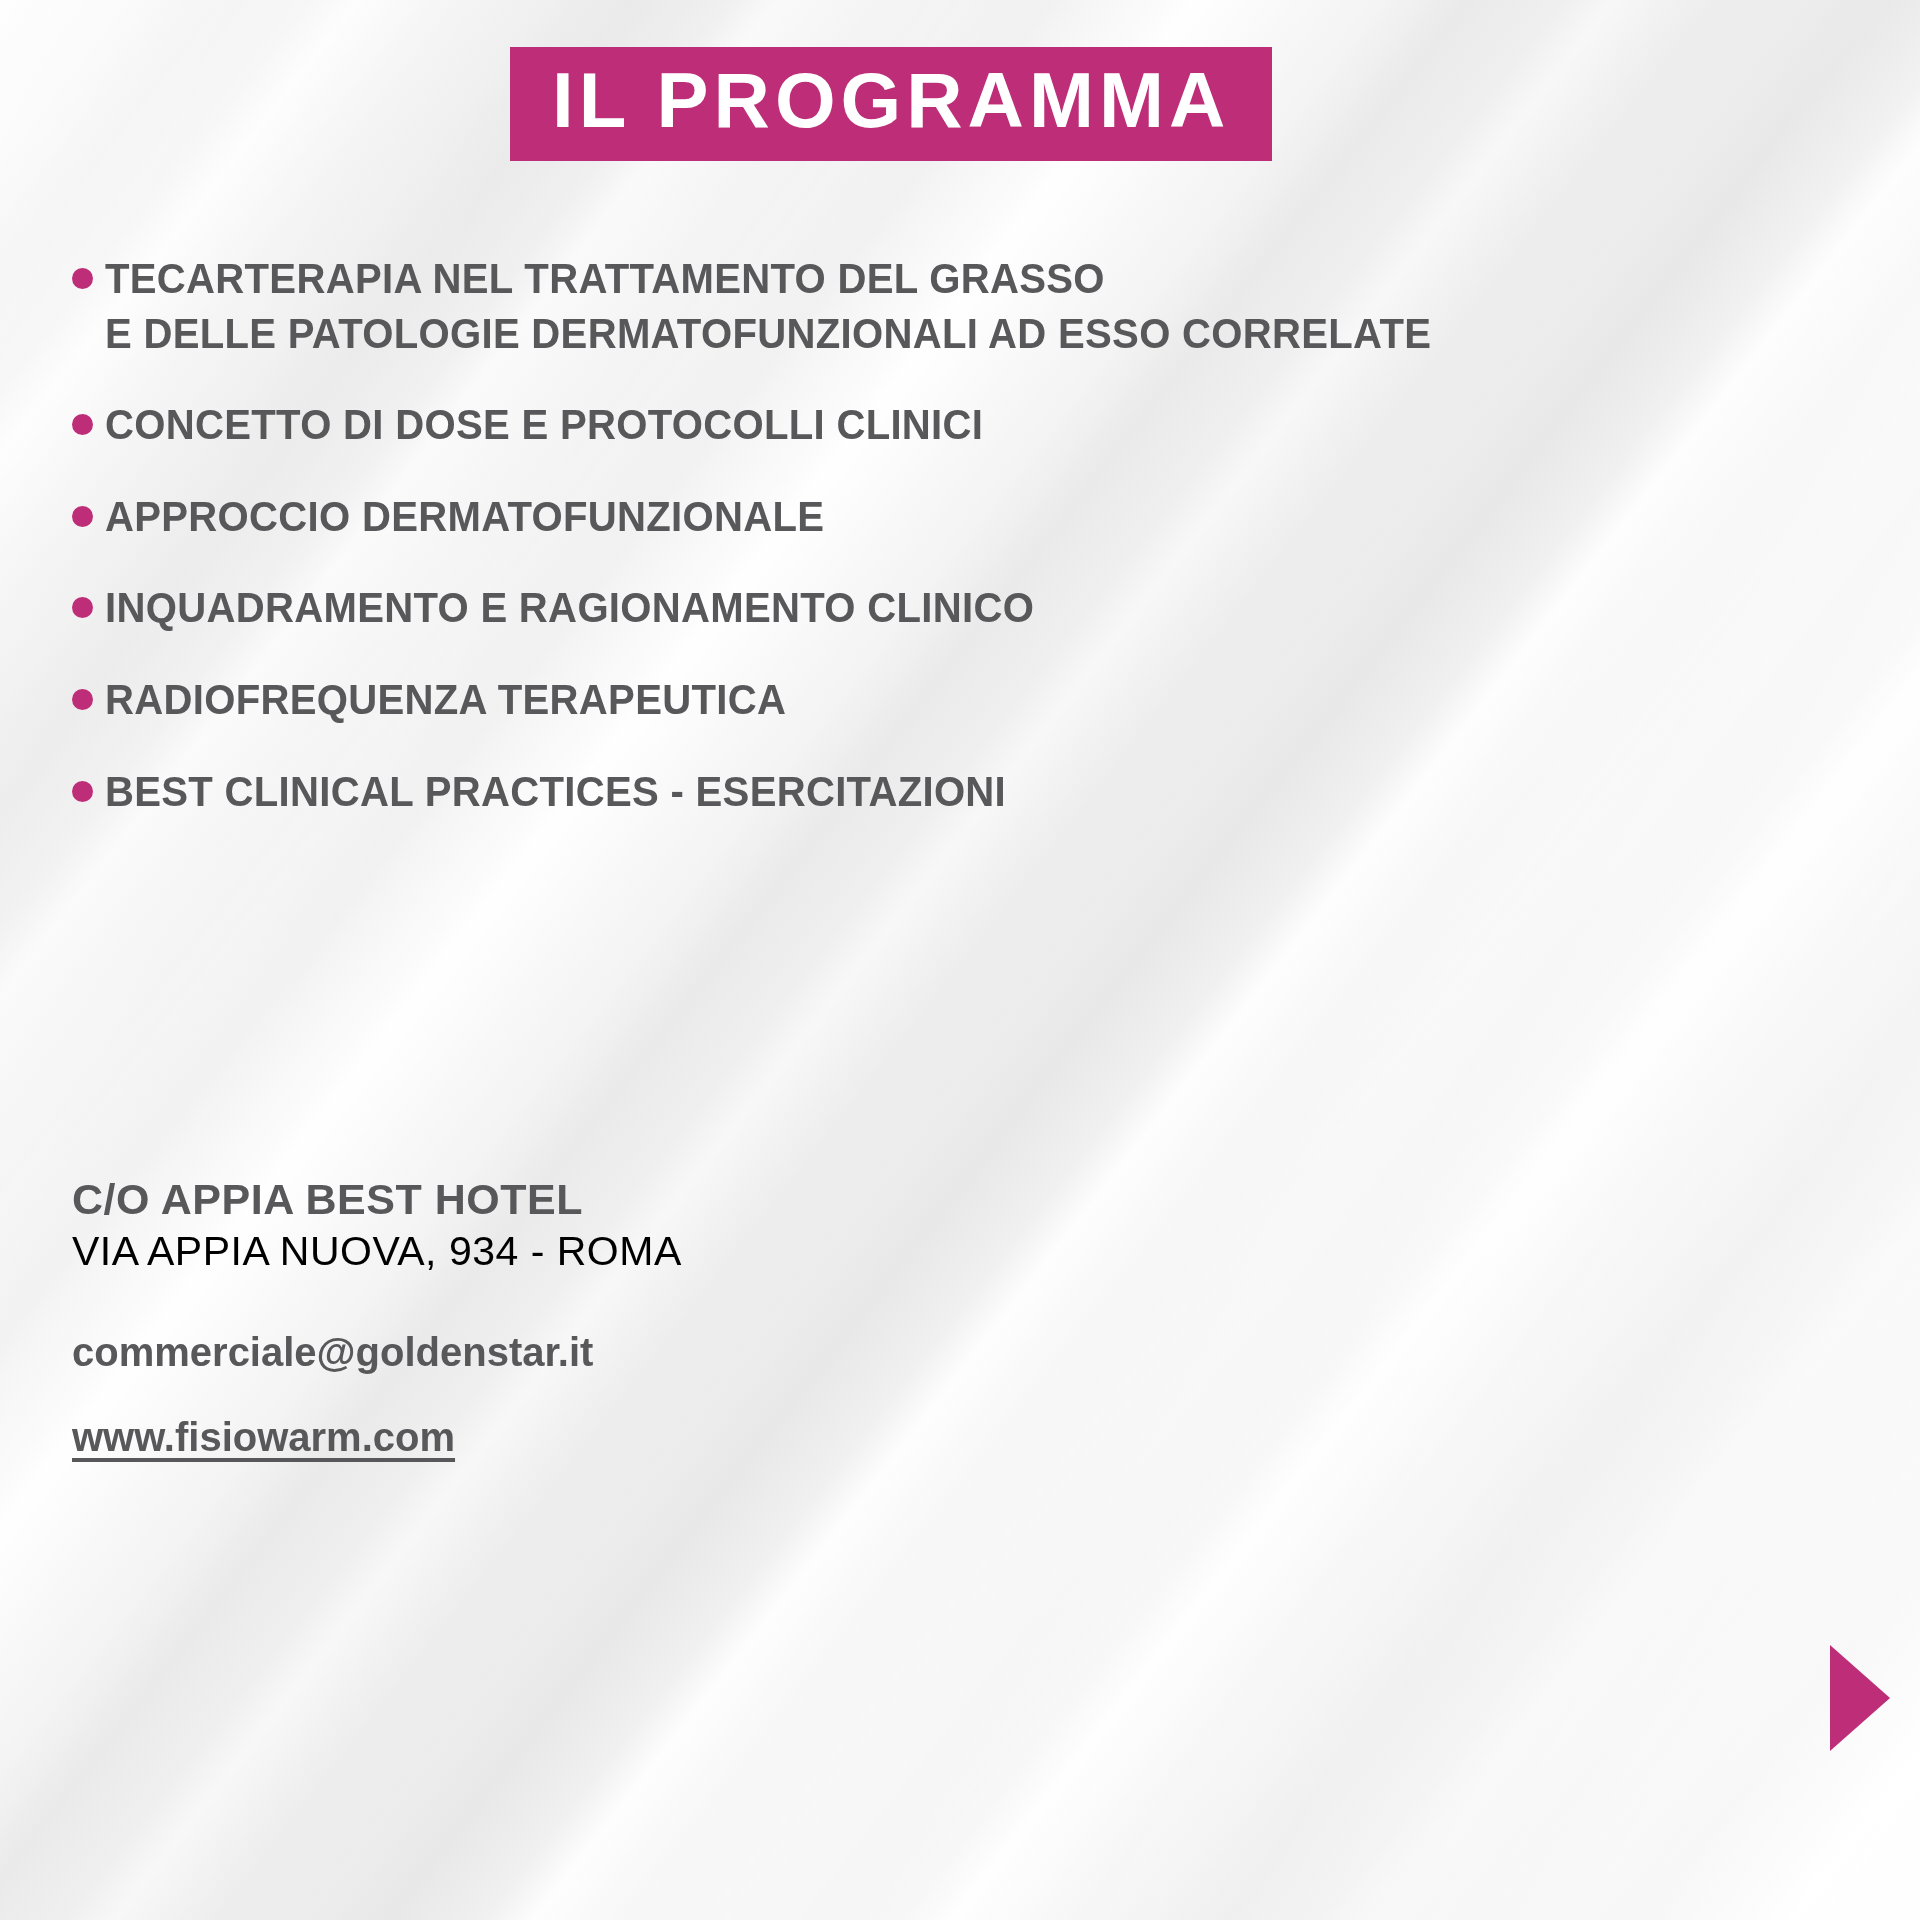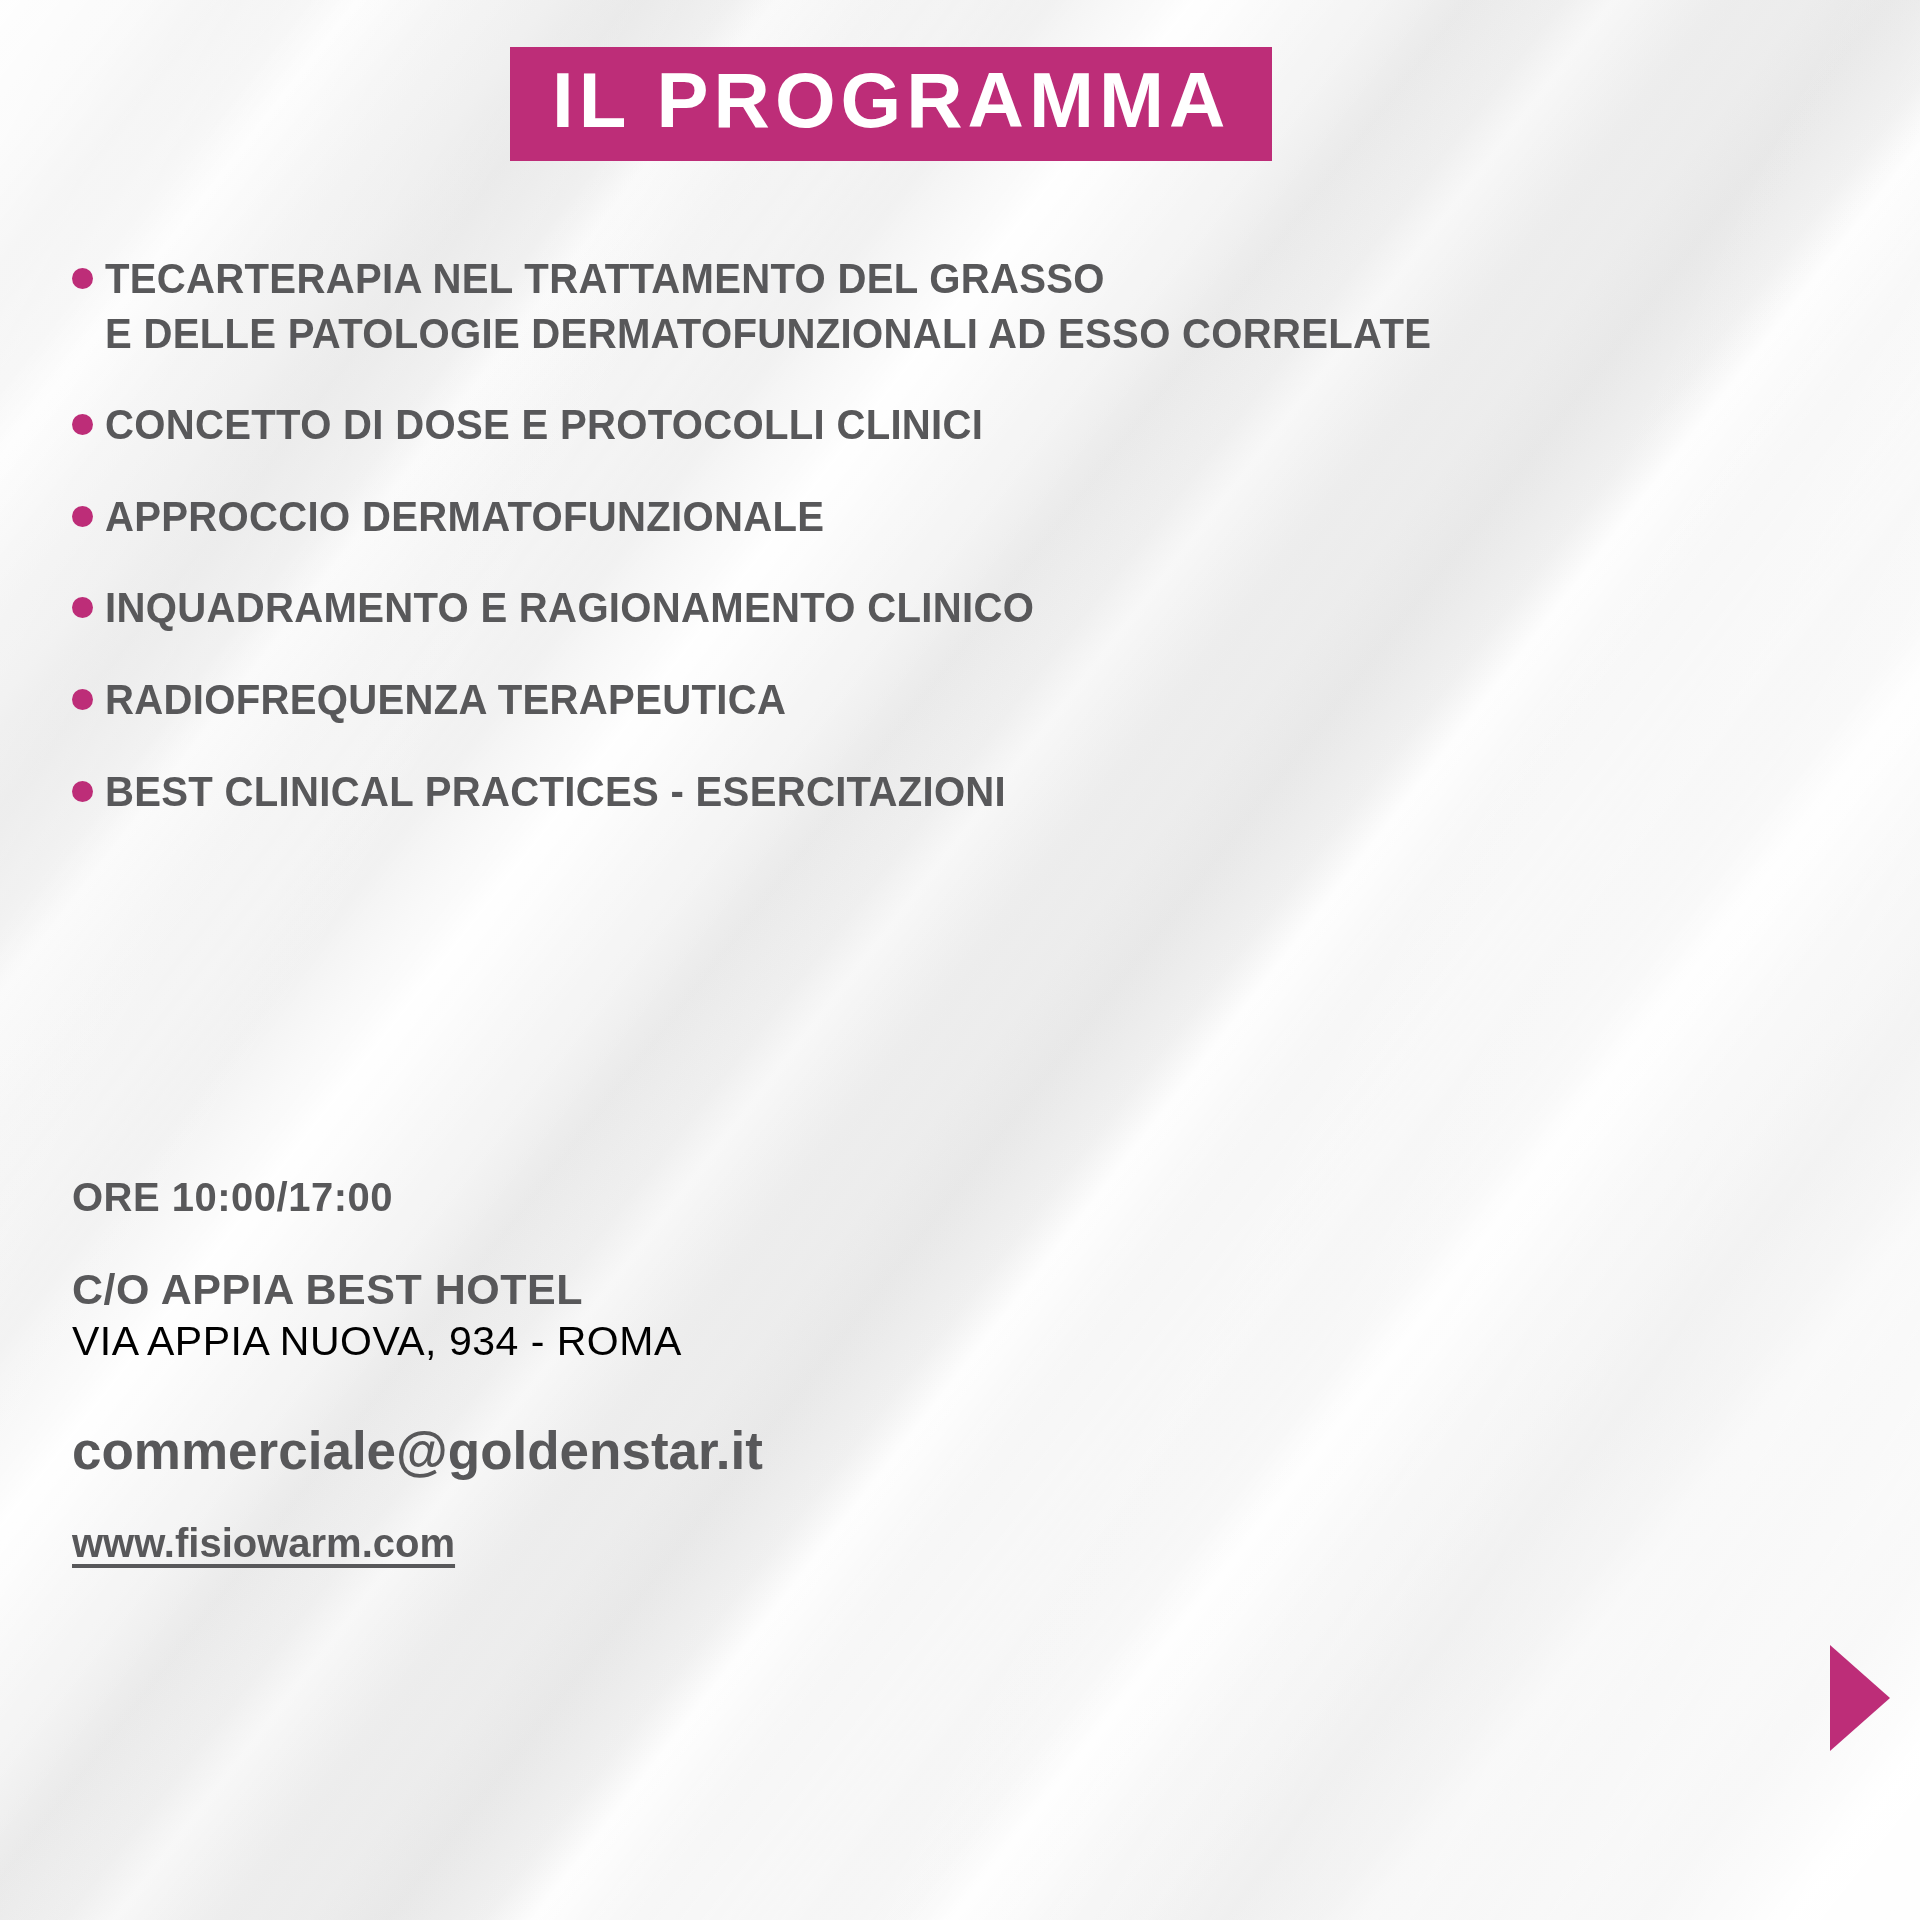--- a/index.html
+++ b/index.html
@@ -144,21 +144,21 @@
   }
   .info-address {
     font-weight: normal;
     font-size: 41px;
     letter-spacing: 0.5px;
     color: #000000;
     margin-bottom: 55px;
   }
   .info-email {
     font-weight: bold;
-    font-size: 53px;
+    font-size: 40px;
     letter-spacing: 0px;
     margin-bottom: 40px;
   }
   .info-web {
     font-weight: bold;
     font-size: 40px;
     letter-spacing: 0px;
     text-decoration: underline;
     text-underline-offset: 7px;
     text-decoration-thickness: 4px;
@@ -230,21 +230,20 @@
     <div class="program-item">
       <span class="bullet-dot"></span>
       <div class="item-lines">
         <div class="item-line">BEST CLINICAL PRACTICES - ESERCITAZIONI</div>
       </div>
     </div>
 
   </div>
 
   <div class="info-block">
-    <div class="info-line info-time">ORE 10:00/17:00</div>
     <div class="info-line info-venue">C/O APPIA BEST HOTEL</div>
     <div class="info-line info-address">VIA APPIA NUOVA, 934 - ROMA</div>
     <div class="info-line info-email">commerciale@goldenstar.it</div>
     <div class="info-line info-web">www.fisiowarm.com</div>
   </div>
 
   <div class="corner-arrow"></div>
 
 </div>
 

